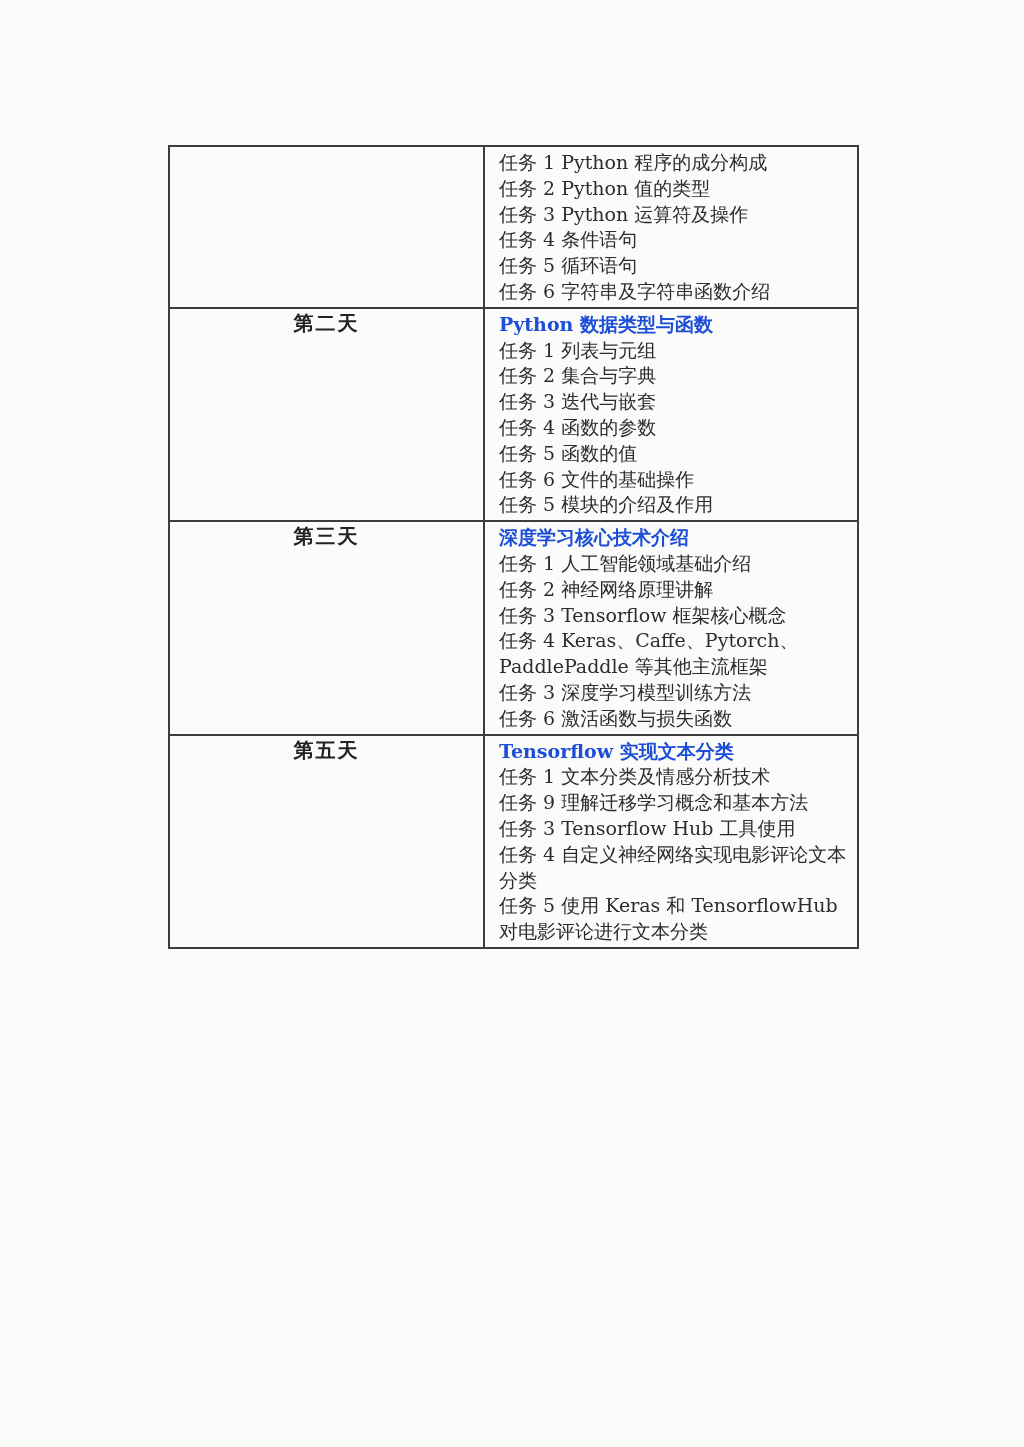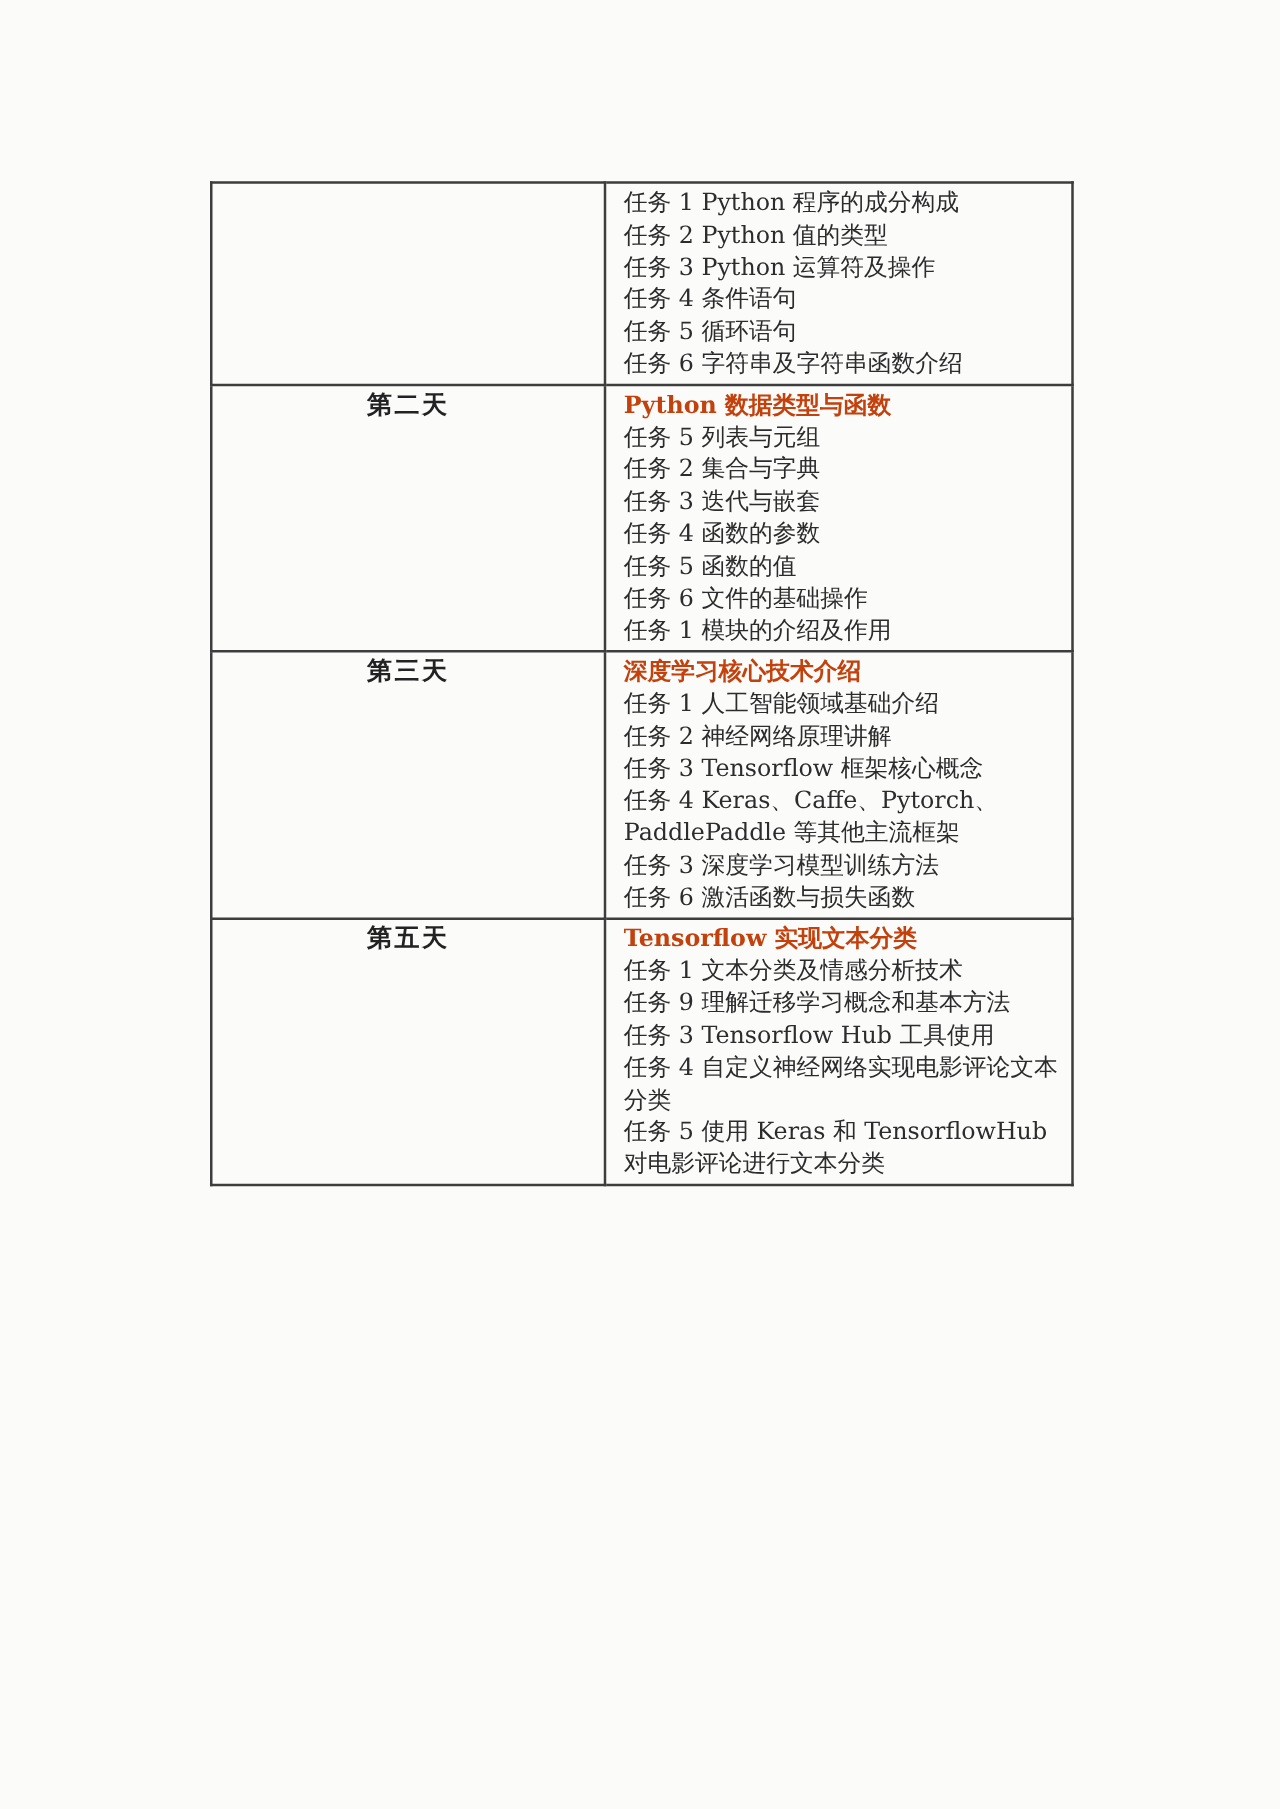--- a/index.html
+++ b/index.html
@@ -40,21 +40,21 @@
   }
   td.content-cell {
     width: 374px;
     padding: 3px 3px 2px 14px;
     font-size: 19px;
     line-height: 25.8px;
     margin-left: 48px;
   }
   .module-title {
     font-weight: bold;
-    color: #c2410c;
+    color: #1d4ed8;
   }
   .task-line {
     font-weight: normal;
   }
 </style>
 </head>
 <body>
 
 <div class="page">
   <table class="schedule">
@@ -73,27 +73,27 @@
             <div class="task-line">任务 6 字符串及字符串函数介绍</div>
           </td>
   </tr>
 
   <tr>
     <td class="day-cell">
       <span>第二天</span>
     </td>
     <td class="content-cell">
       <div class="module-title">Python 数据类型与函数</div>
-    <div class="task-line">任务 5 列表与元组</div>
+    <div class="task-line">任务 1 列表与元组</div>
             <div class="task-line">任务 2 集合与字典</div>
             <div class="task-line">任务 3 迭代与嵌套</div>
             <div class="task-line">任务 4 函数的参数</div>
             <div class="task-line">任务 5 函数的值</div>
             <div class="task-line">任务 6 文件的基础操作</div>
-            <div class="task-line">任务 1 模块的介绍及作用</div>
+            <div class="task-line">任务 5 模块的介绍及作用</div>
           </td>
   </tr>
 
   <tr>
     <td class="day-cell">
       <span>第三天</span>
     </td>
     <td class="content-cell">
       <div class="module-title">深度学习核心技术介绍</div>
     <div class="task-line">任务 1 人工智能领域基础介绍</div>

